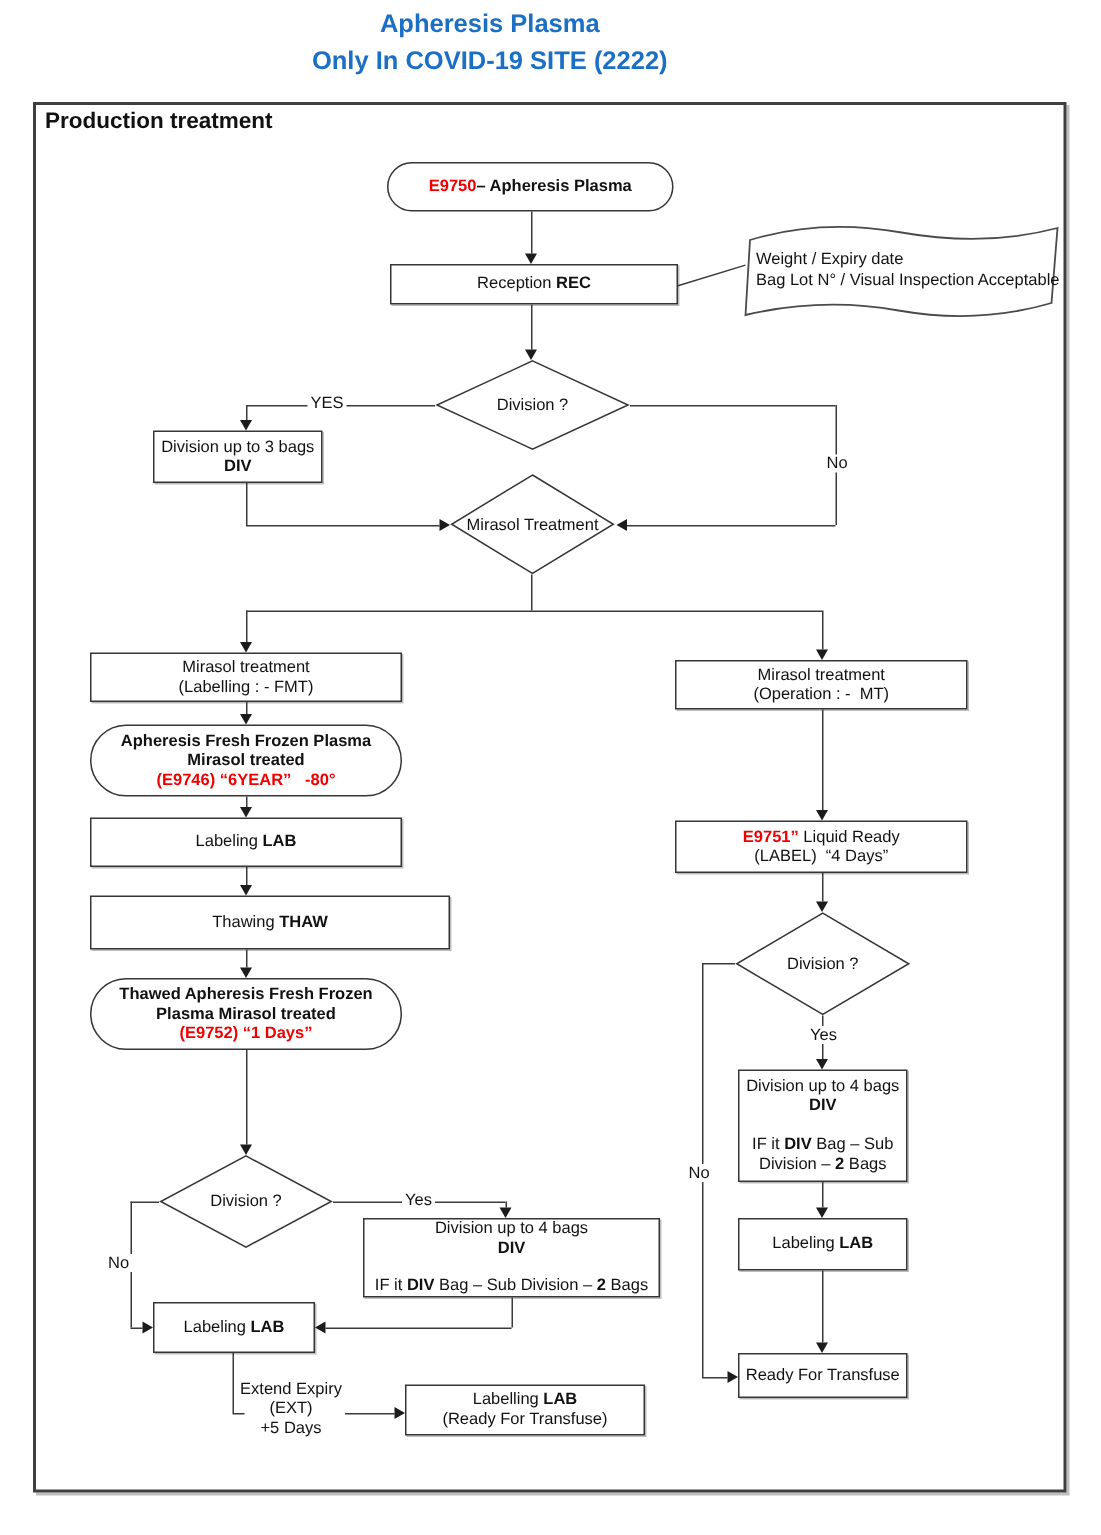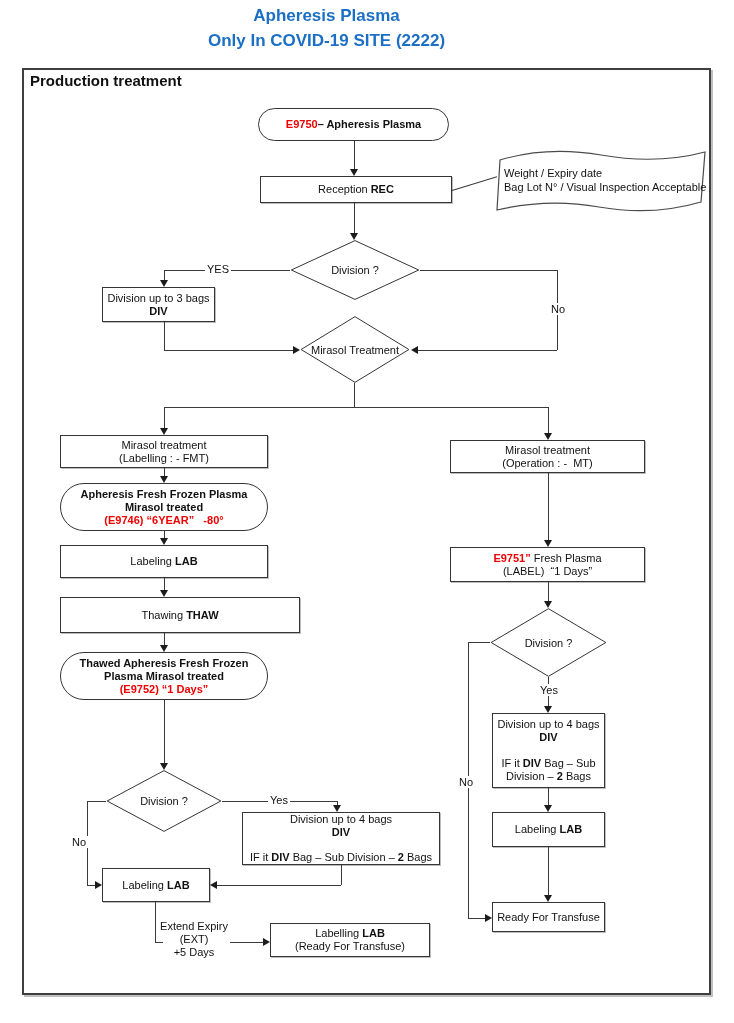--- a/index.html
+++ b/index.html
@@ -156,22 +156,22 @@
     <div><span class="t">Labelling </span><span class="t b">LAB</span></div>
     <div class="t">(Ready For Transfuse)</div>
   </div>
 
   <div class="rect" style="left:450px; top:440px; width:195px; height:33px;">
     <div class="t">Mirasol treatment</div>
     <div class="t">(Operation : -  MT)</div>
   </div>
 
   <div class="rect" style="left:450px; top:547px; width:195px; height:35px;">
-    <div><span class="t red">E9751”</span><span class="t"> Fresh Plasma</span></div>
-    <div class="t">(LABEL)  “1 Days”</div>
+    <div><span class="t red">E9751”</span><span class="t"> Liquid Ready</span></div>
+    <div class="t">(LABEL)  “4 Days”</div>
   </div>
 
   <div class="diamond" style="left:490px; top:608px; width:117px; height:69px;">
     <svg viewBox="0 0 100 100" preserveAspectRatio="none">
         <polygon points="50,1 99,50 50,99 1,50" fill="#fff" stroke="#353535" stroke-width="1" vector-effect="non-scaling-stroke"></polygon>
       </svg>
     <div class="dl">Division ?</div>
   </div>
 
   <div class="rect" style="left:492px; top:713px; width:113px; height:75px;">

